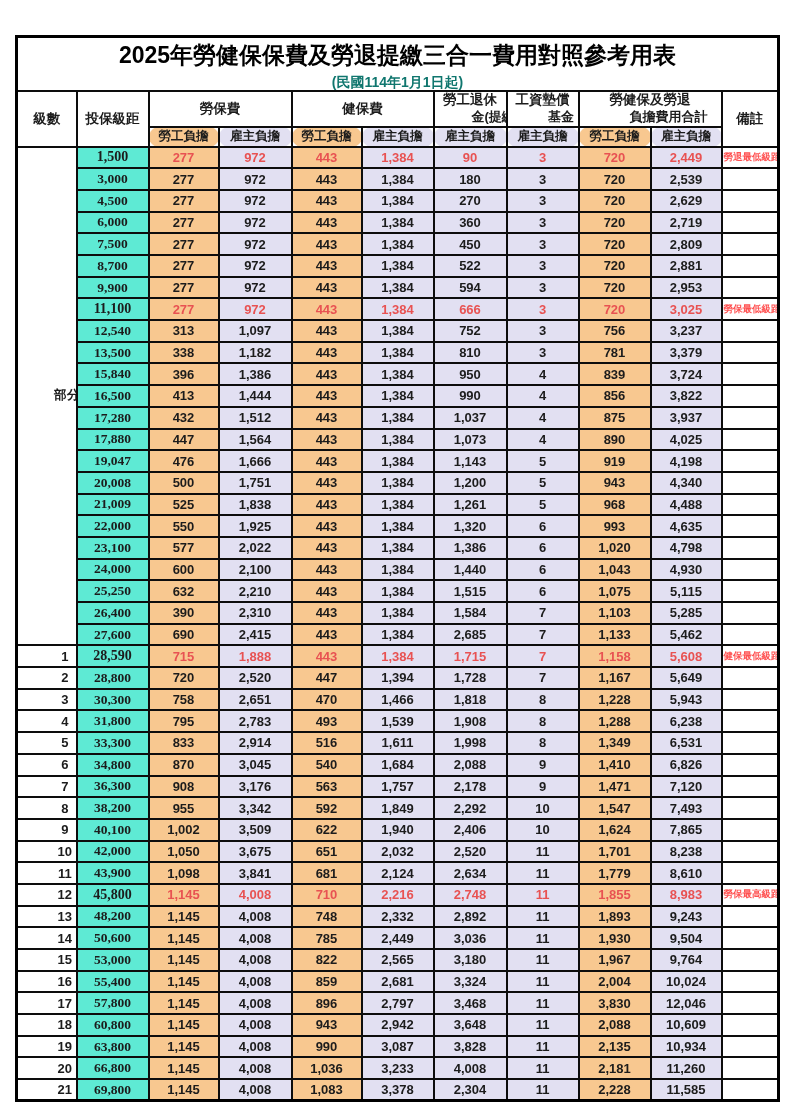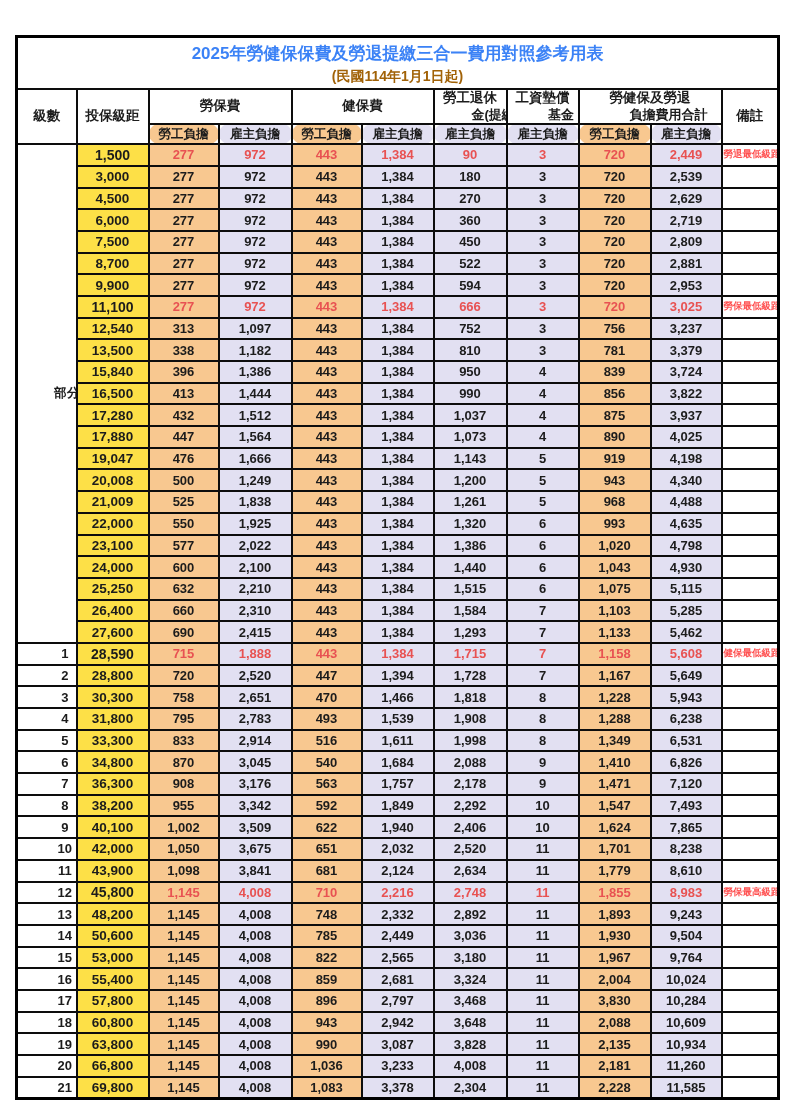--- a/index.html
+++ b/index.html
@@ -15,33 +15,33 @@
     border:3px solid #000;
   }
   td{
     border:2px solid #0d0d0d;
     text-align:center;vertical-align:middle;
     padding:0;margin:0;
     font-size:13px;font-weight:600;color:#1c1c1c;
     white-space:nowrap;overflow:hidden;
   }
   .title-cell{height:50px;background:#fff;}
-  .title-line1{font-size:17px;font-weight:700;color:#3b82f6;line-height:1.55;}
-  .title-line2{font-size:14px;font-weight:700;color:#a16207;line-height:1.2;}
+  .title-line1{font-size:23px;font-weight:700;color:#000000;line-height:1.55;}
+  .title-line2{font-size:14px;font-weight:700;color:#0f766e;line-height:1.2;}
   tr.hrow1 td{height:18px;}
   tr.hrow3 td{height:18px;border-radius:10px;}
   .hdr{font-size:13.5px;font-weight:600;background:#fff;line-height:1.25;}
   .hdr .l2{font-size:13px;margin-left:37px;}
   .sub{font-size:12.5px;}
   .bg-emp{background:var(--emp,#f9cb9c);}
   .bg-er{background:var(--er,#e3e1f2);}
   tbody tr.datarow{height:21.7px;}
   .c-level{background:#fff;font-size:13px;padding-left:36px;}
   .c-parttime{font-size:12.5px;letter-spacing:0.5px;}
-  .c-bracket{background:#fde047;font-size:13.5px;font-weight:700;}
+  .c-bracket{background:#5eead4;font-size:13.5px;font-weight:700;font-family:Liberation Serif, serif;}
   .c-remark{background:#fff;font-size:9.5px;font-weight:700;color:var(--remark-red,#ff5050);padding:0 1px;}
   tr.red-row td.v{color:var(--red,#e85050);}
   tr.red-row td.c-bracket{font-size:14px;}
 </style>
 </head>
 <body>
 
 <div class="sheet">
   <table class="fee">
     <colgroup>
@@ -273,21 +273,21 @@
           <td class="bg-er v">1,384</td>
           <td class="bg-er v">1,143</td>
           <td class="bg-er v">5</td>
           <td class="bg-emp v">919</td>
           <td class="bg-er v">4,198</td>
           <td class="c-remark"></td>
         </tr>
         <tr class="datarow">
           <td class="c-bracket">20,008</td>
           <td class="bg-emp v">500</td>
-          <td class="bg-er v">1,249</td>
+          <td class="bg-er v">1,751</td>
           <td class="bg-emp v">443</td>
           <td class="bg-er v">1,384</td>
           <td class="bg-er v">1,200</td>
           <td class="bg-er v">5</td>
           <td class="bg-emp v">943</td>
           <td class="bg-er v">4,340</td>
           <td class="c-remark"></td>
         </tr>
         <tr class="datarow">
           <td class="c-bracket">21,009</td>
@@ -344,37 +344,37 @@
           <td class="bg-emp v">443</td>
           <td class="bg-er v">1,384</td>
           <td class="bg-er v">1,515</td>
           <td class="bg-er v">6</td>
           <td class="bg-emp v">1,075</td>
           <td class="bg-er v">5,115</td>
           <td class="c-remark"></td>
         </tr>
         <tr class="datarow">
           <td class="c-bracket">26,400</td>
-          <td class="bg-emp v">660</td>
+          <td class="bg-emp v">390</td>
           <td class="bg-er v">2,310</td>
           <td class="bg-emp v">443</td>
           <td class="bg-er v">1,384</td>
           <td class="bg-er v">1,584</td>
           <td class="bg-er v">7</td>
           <td class="bg-emp v">1,103</td>
           <td class="bg-er v">5,285</td>
           <td class="c-remark"></td>
         </tr>
         <tr class="datarow">
           <td class="c-bracket">27,600</td>
           <td class="bg-emp v">690</td>
           <td class="bg-er v">2,415</td>
           <td class="bg-emp v">443</td>
           <td class="bg-er v">1,384</td>
-          <td class="bg-er v">1,293</td>
+          <td class="bg-er v">2,685</td>
           <td class="bg-er v">7</td>
           <td class="bg-emp v">1,133</td>
           <td class="bg-er v">5,462</td>
           <td class="c-remark"></td>
         </tr>
         <tr class="datarow red-row">
           <td class="c-level">1</td>
           <td class="c-bracket">28,590</td>
           <td class="bg-emp v">715</td>
           <td class="bg-er v">1,888</td>
@@ -584,21 +584,21 @@
         <tr class="datarow">
           <td class="c-level">17</td>
           <td class="c-bracket">57,800</td>
           <td class="bg-emp v">1,145</td>
           <td class="bg-er v">4,008</td>
           <td class="bg-emp v">896</td>
           <td class="bg-er v">2,797</td>
           <td class="bg-er v">3,468</td>
           <td class="bg-er v">11</td>
           <td class="bg-emp v">3,830</td>
-          <td class="bg-er v">10,284</td>
+          <td class="bg-er v">12,046</td>
           <td class="c-remark"></td>
         </tr>
         <tr class="datarow">
           <td class="c-level">18</td>
           <td class="c-bracket">60,800</td>
           <td class="bg-emp v">1,145</td>
           <td class="bg-er v">4,008</td>
           <td class="bg-emp v">943</td>
           <td class="bg-er v">2,942</td>
           <td class="bg-er v">3,648</td>

